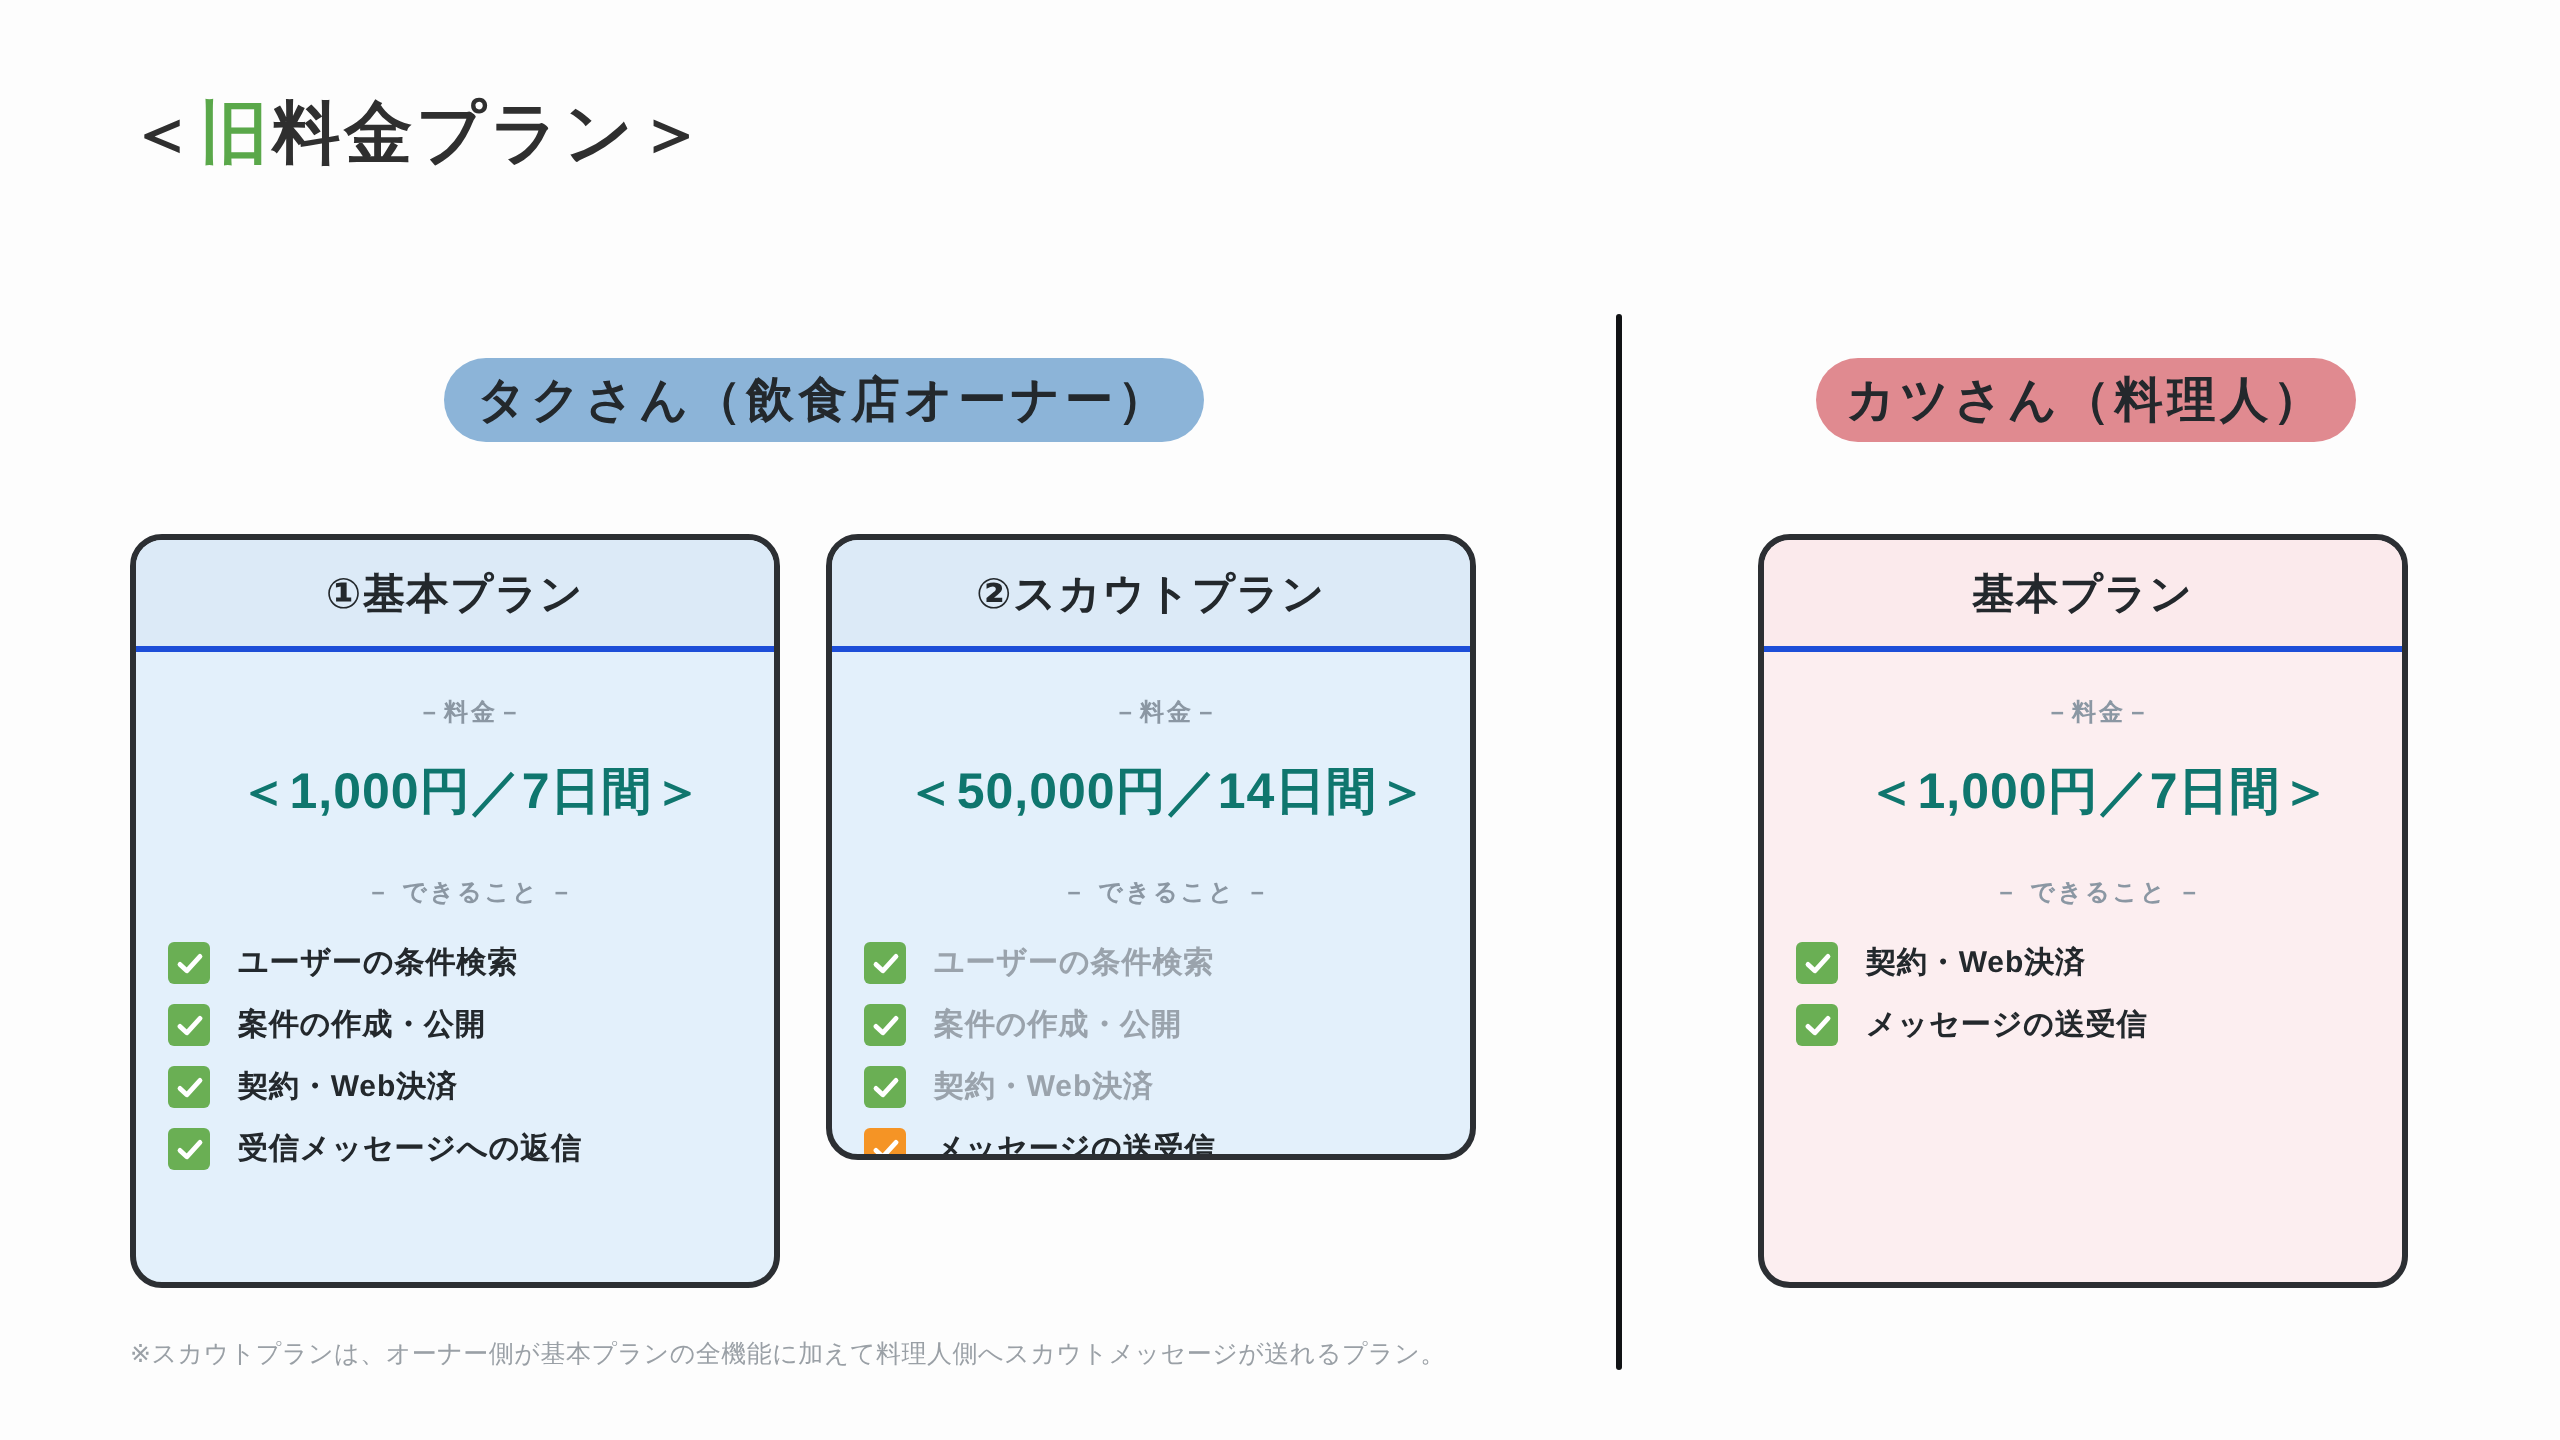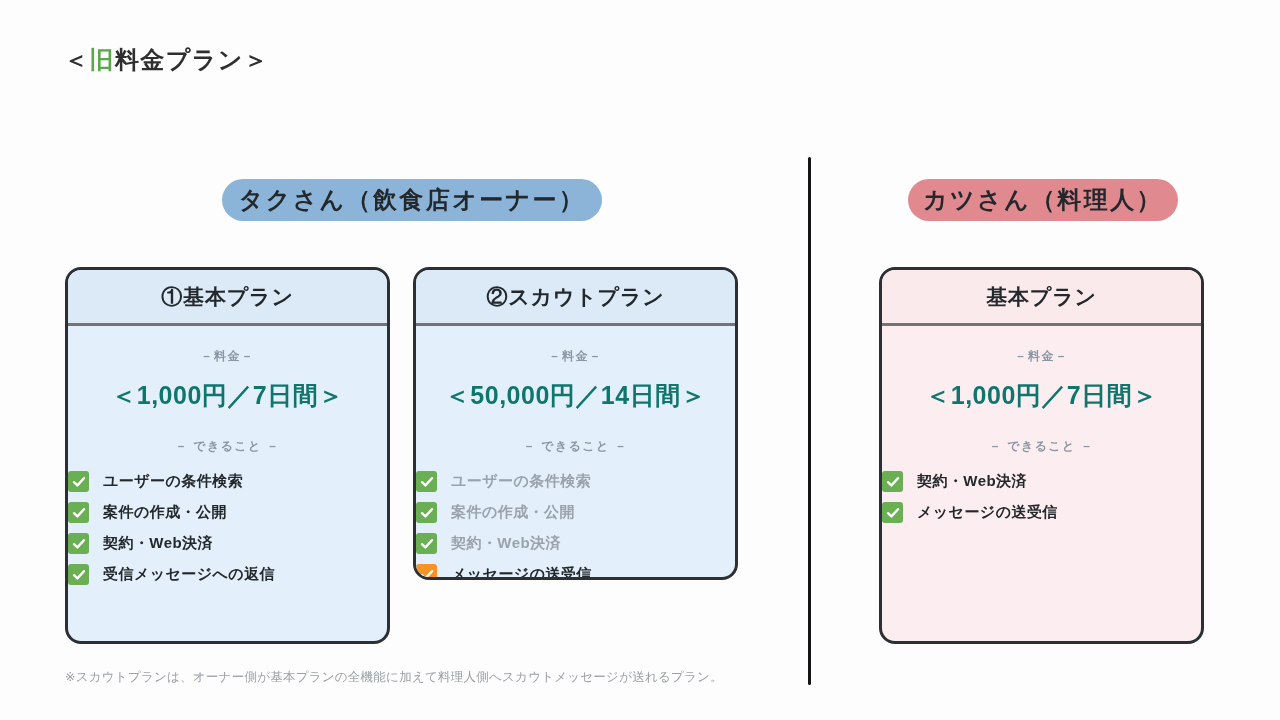--- a/index.html
+++ b/index.html
@@ -16,21 +16,21 @@
     font-family: "Liberation Sans", "DejaVu Sans", sans-serif;
     color: #2f2f2f;
     position: relative;
   }
 
   
   .page-title {
     position: absolute;
     left: 64px;
     top: 44px;
-    font-size: 24px;
+    font-size: 34px;
     font-weight: 700;
     letter-spacing: 0.06em;
     color: #2f2f2f;
     white-space: nowrap;
   }
   .page-title .hl { color: #5aa84a; }
 
   
   .divider {
     position: absolute;
@@ -88,35 +88,35 @@
   .card.theme-blue .card-head { background: #dceaf7; }
   .card.theme-pink { background: #fceef0; }
   .card.theme-pink .card-head { background: #fbeaec; }
 
   .card-head {
     height: 56px;
     flex: 0 0 56px;
     display: flex;
     align-items: center;
     justify-content: center;
-    border-bottom: 3px solid #737373;
+    border-bottom: 3px solid #1d4ed8;
     font-size: 21px;
     font-weight: 700;
     letter-spacing: 0.04em;
     color: #23282c;
     white-space: nowrap;
-    font-family: Liberation Mono, monospace;
   }
 
   .card-body {
     flex: 1 1 auto;
     padding: 22px 0 0 0;
     display: flex;
     flex-direction: column;
     align-items: center;
+    margin-left: 16px;
   }
 
   .sec-label {
     font-size: 12px;
     font-weight: 700;
     letter-spacing: 0.12em;
     color: #8b97a3;
     white-space: nowrap;
   }
   .sec-label.lower { margin-top: 26px; }

